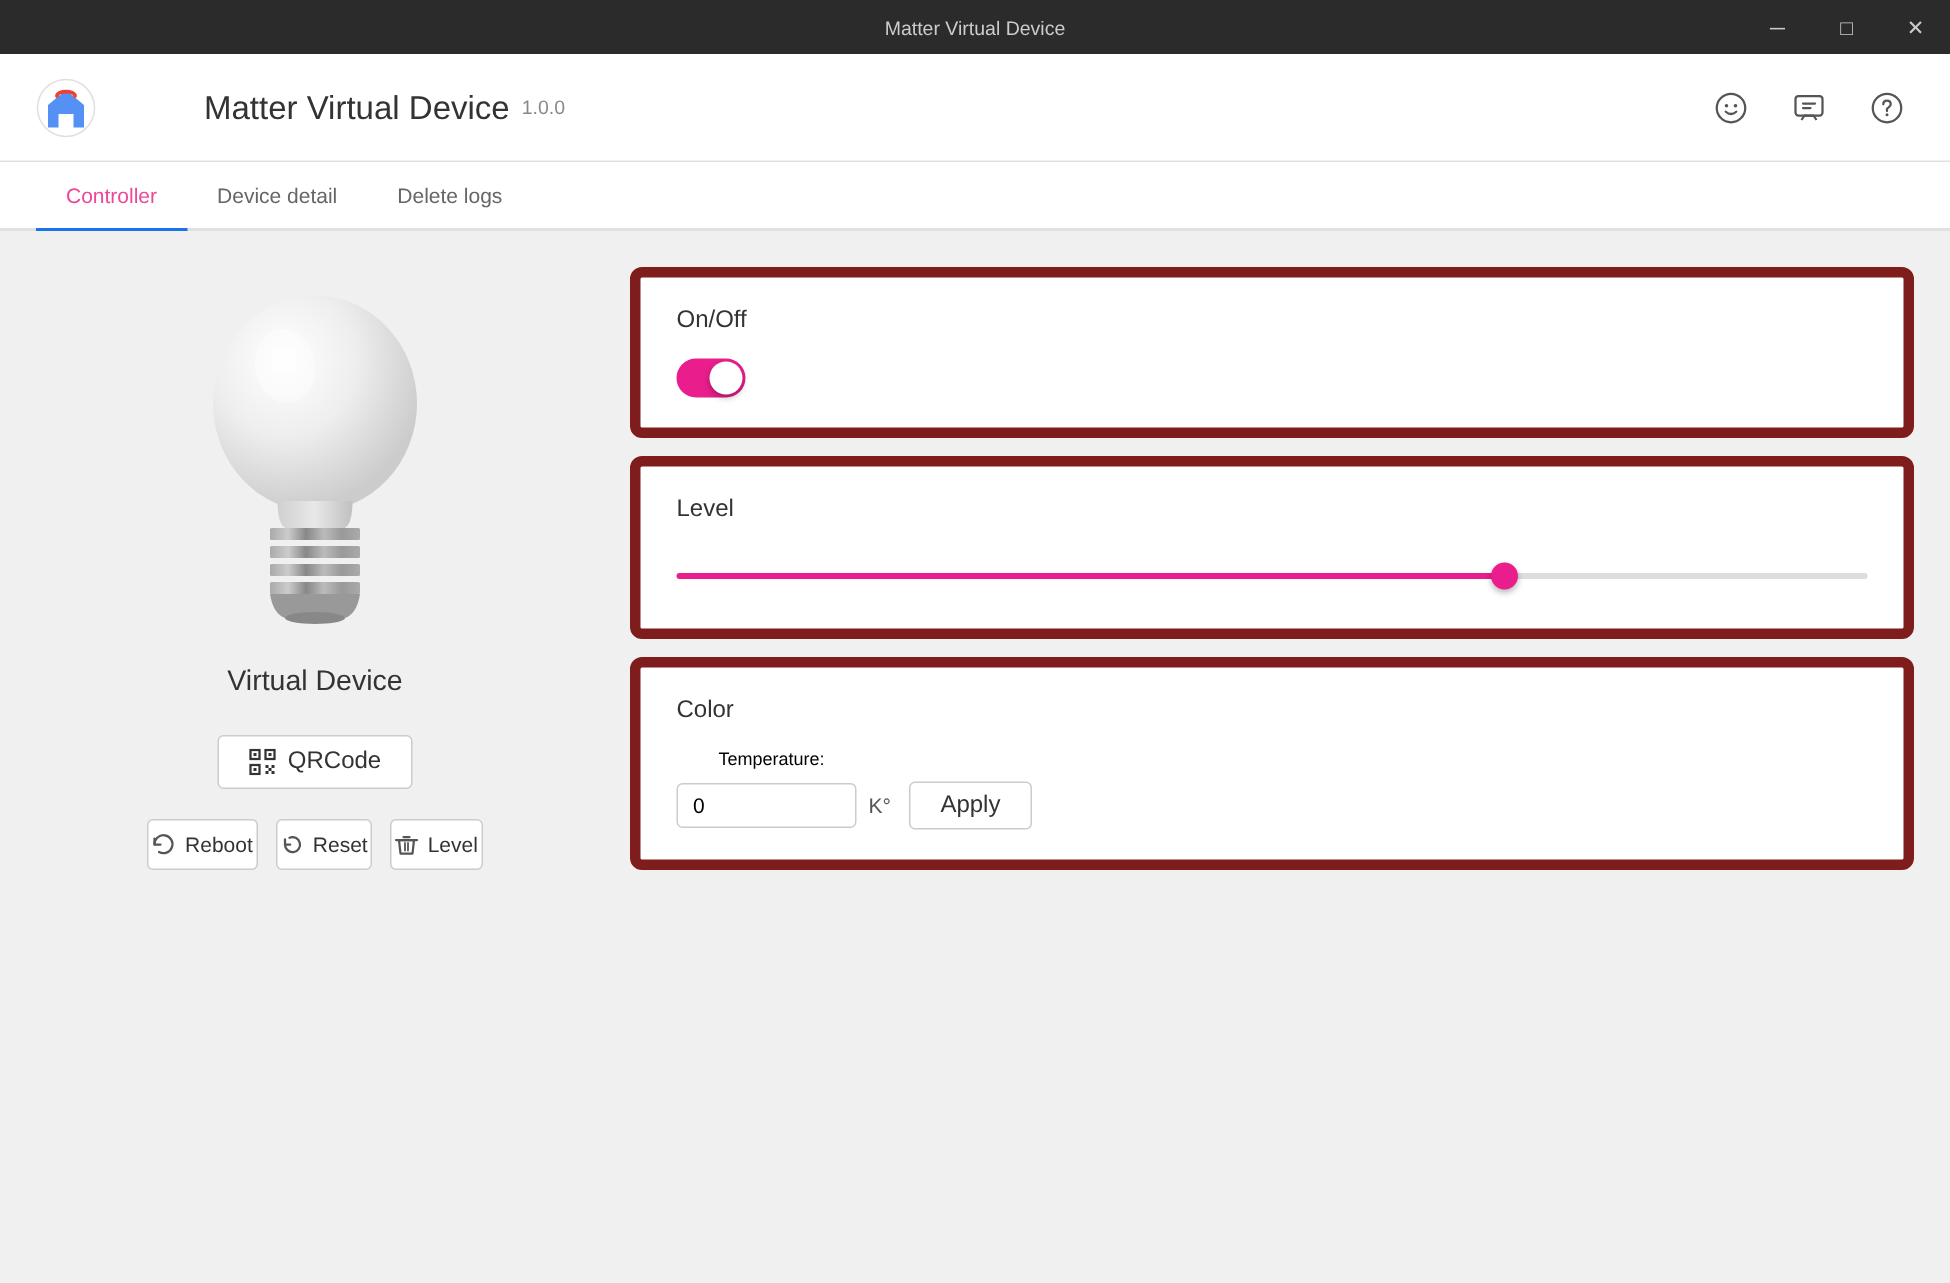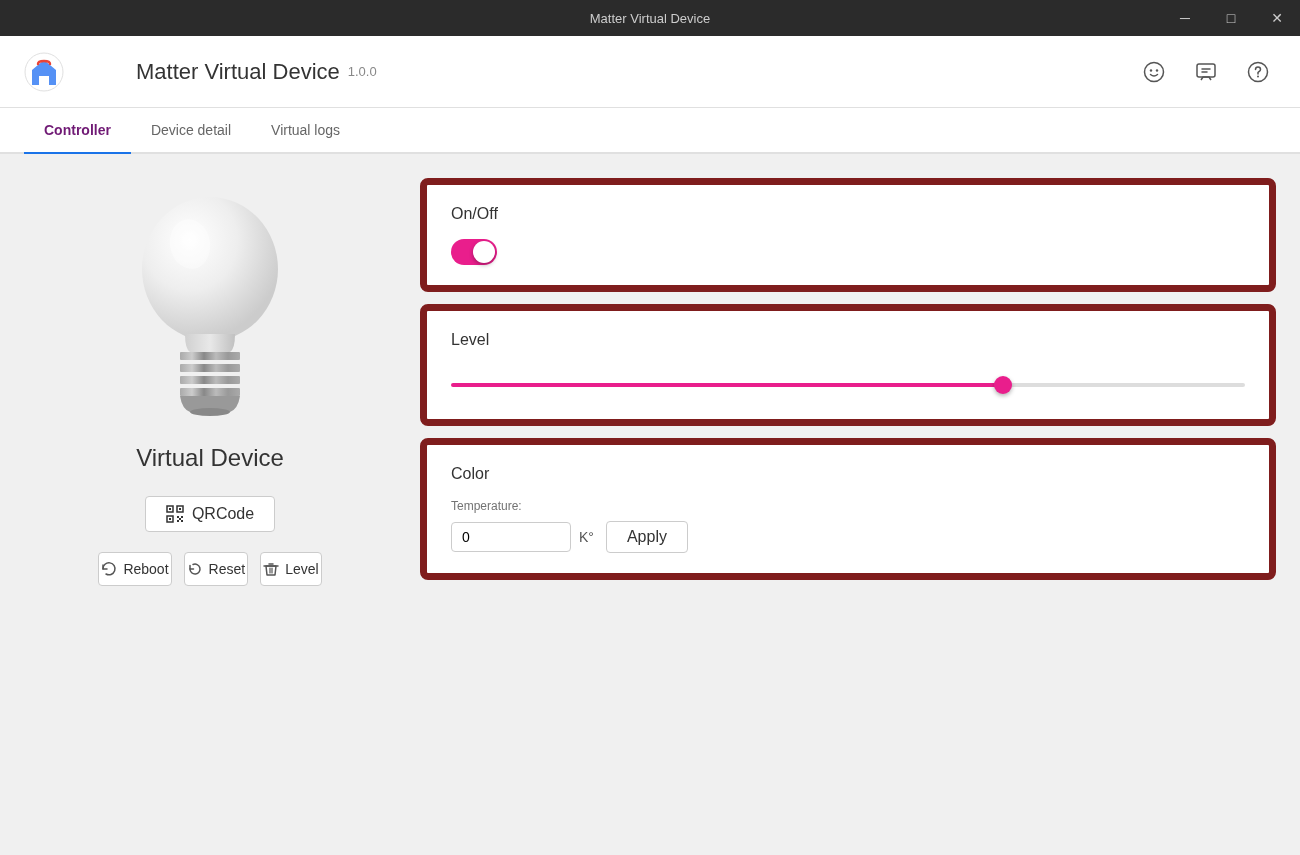--- a/index.html
+++ b/index.html
@@ -118,22 +118,22 @@
       padding: 14px 20px;
       font-size: 14px;
       color: #666;
       cursor: pointer;
       border: none;
       background: none;
       position: relative;
       white-space: nowrap;
     }
     .tab.active {
-      color: #701a75;
-      font-weight: 700;
+      color: #ec4899;
+      font-weight: 400;
     }
     .tab.active::after {
       content: '';
       position: absolute;
       bottom: -2px;
       left: 0;
       right: 0;
       height: 2px;
       background: #1a73e8;
     }
@@ -156,21 +156,21 @@
       padding: 40px 20px 30px;
     }
     .bulb-image {
       width: 170px;
       height: 230px;
       margin-bottom: 20px;
       position: relative;
     }
 
     .device-name {
-      font-size: 24px;
+      font-size: 19px;
       font-weight: 500;
       color: #333;
       margin-bottom: 24px;
     }
     .qrcode-btn {
       display: flex;
       align-items: center;
       gap: 8px;
       padding: 8px 20px;
       border: 1px solid #ccc;
@@ -289,23 +289,24 @@
 
     
     .temperature-row {
       display: flex;
       align-items: center;
       gap: 8px;
       margin-top: 4px;
     }
     .temperature-label {
       font-size: 12px;
-      color: #737373;
+      color: #000000;
       display: block;
       margin-bottom: 8px;
+      margin-left: 28px;
     }
     .temperature-input {
       width: 120px;
       padding: 6px 10px;
       border: 1px solid #ccc;
       border-radius: 4px;
       font-size: 14px;
       outline: none;
     }
     .temperature-unit {
@@ -377,21 +378,21 @@
           <path d="M8.5 8.5 C8.5 7 9.5 6 11 6 C12.5 6 13.5 7 13.5 8.5 C13.5 10 12 10.5 11 11.5 L11 13" stroke="#555" stroke-width="1.5" fill="none" stroke-linecap="round"></path>
           <circle cx="11" cy="15.5" r="1" fill="#555"></circle>
         </svg>
       </button>
     </div>
   </div>
 
   <div class="tabs">
     <button class="tab active">Controller</button>
     <button class="tab">Device detail</button>
-    <button class="tab">Virtual logs</button>
+    <button class="tab">Delete logs</button>
   </div>
 
   <div class="content">
 
     <div class="left-panel">
 
       <div class="bulb-image">
         <svg width="170" height="240" viewBox="0 0 170 240">
 
           <ellipse cx="85" cy="75" rx="68" ry="72" fill="url(#globeGrad)"></ellipse>

